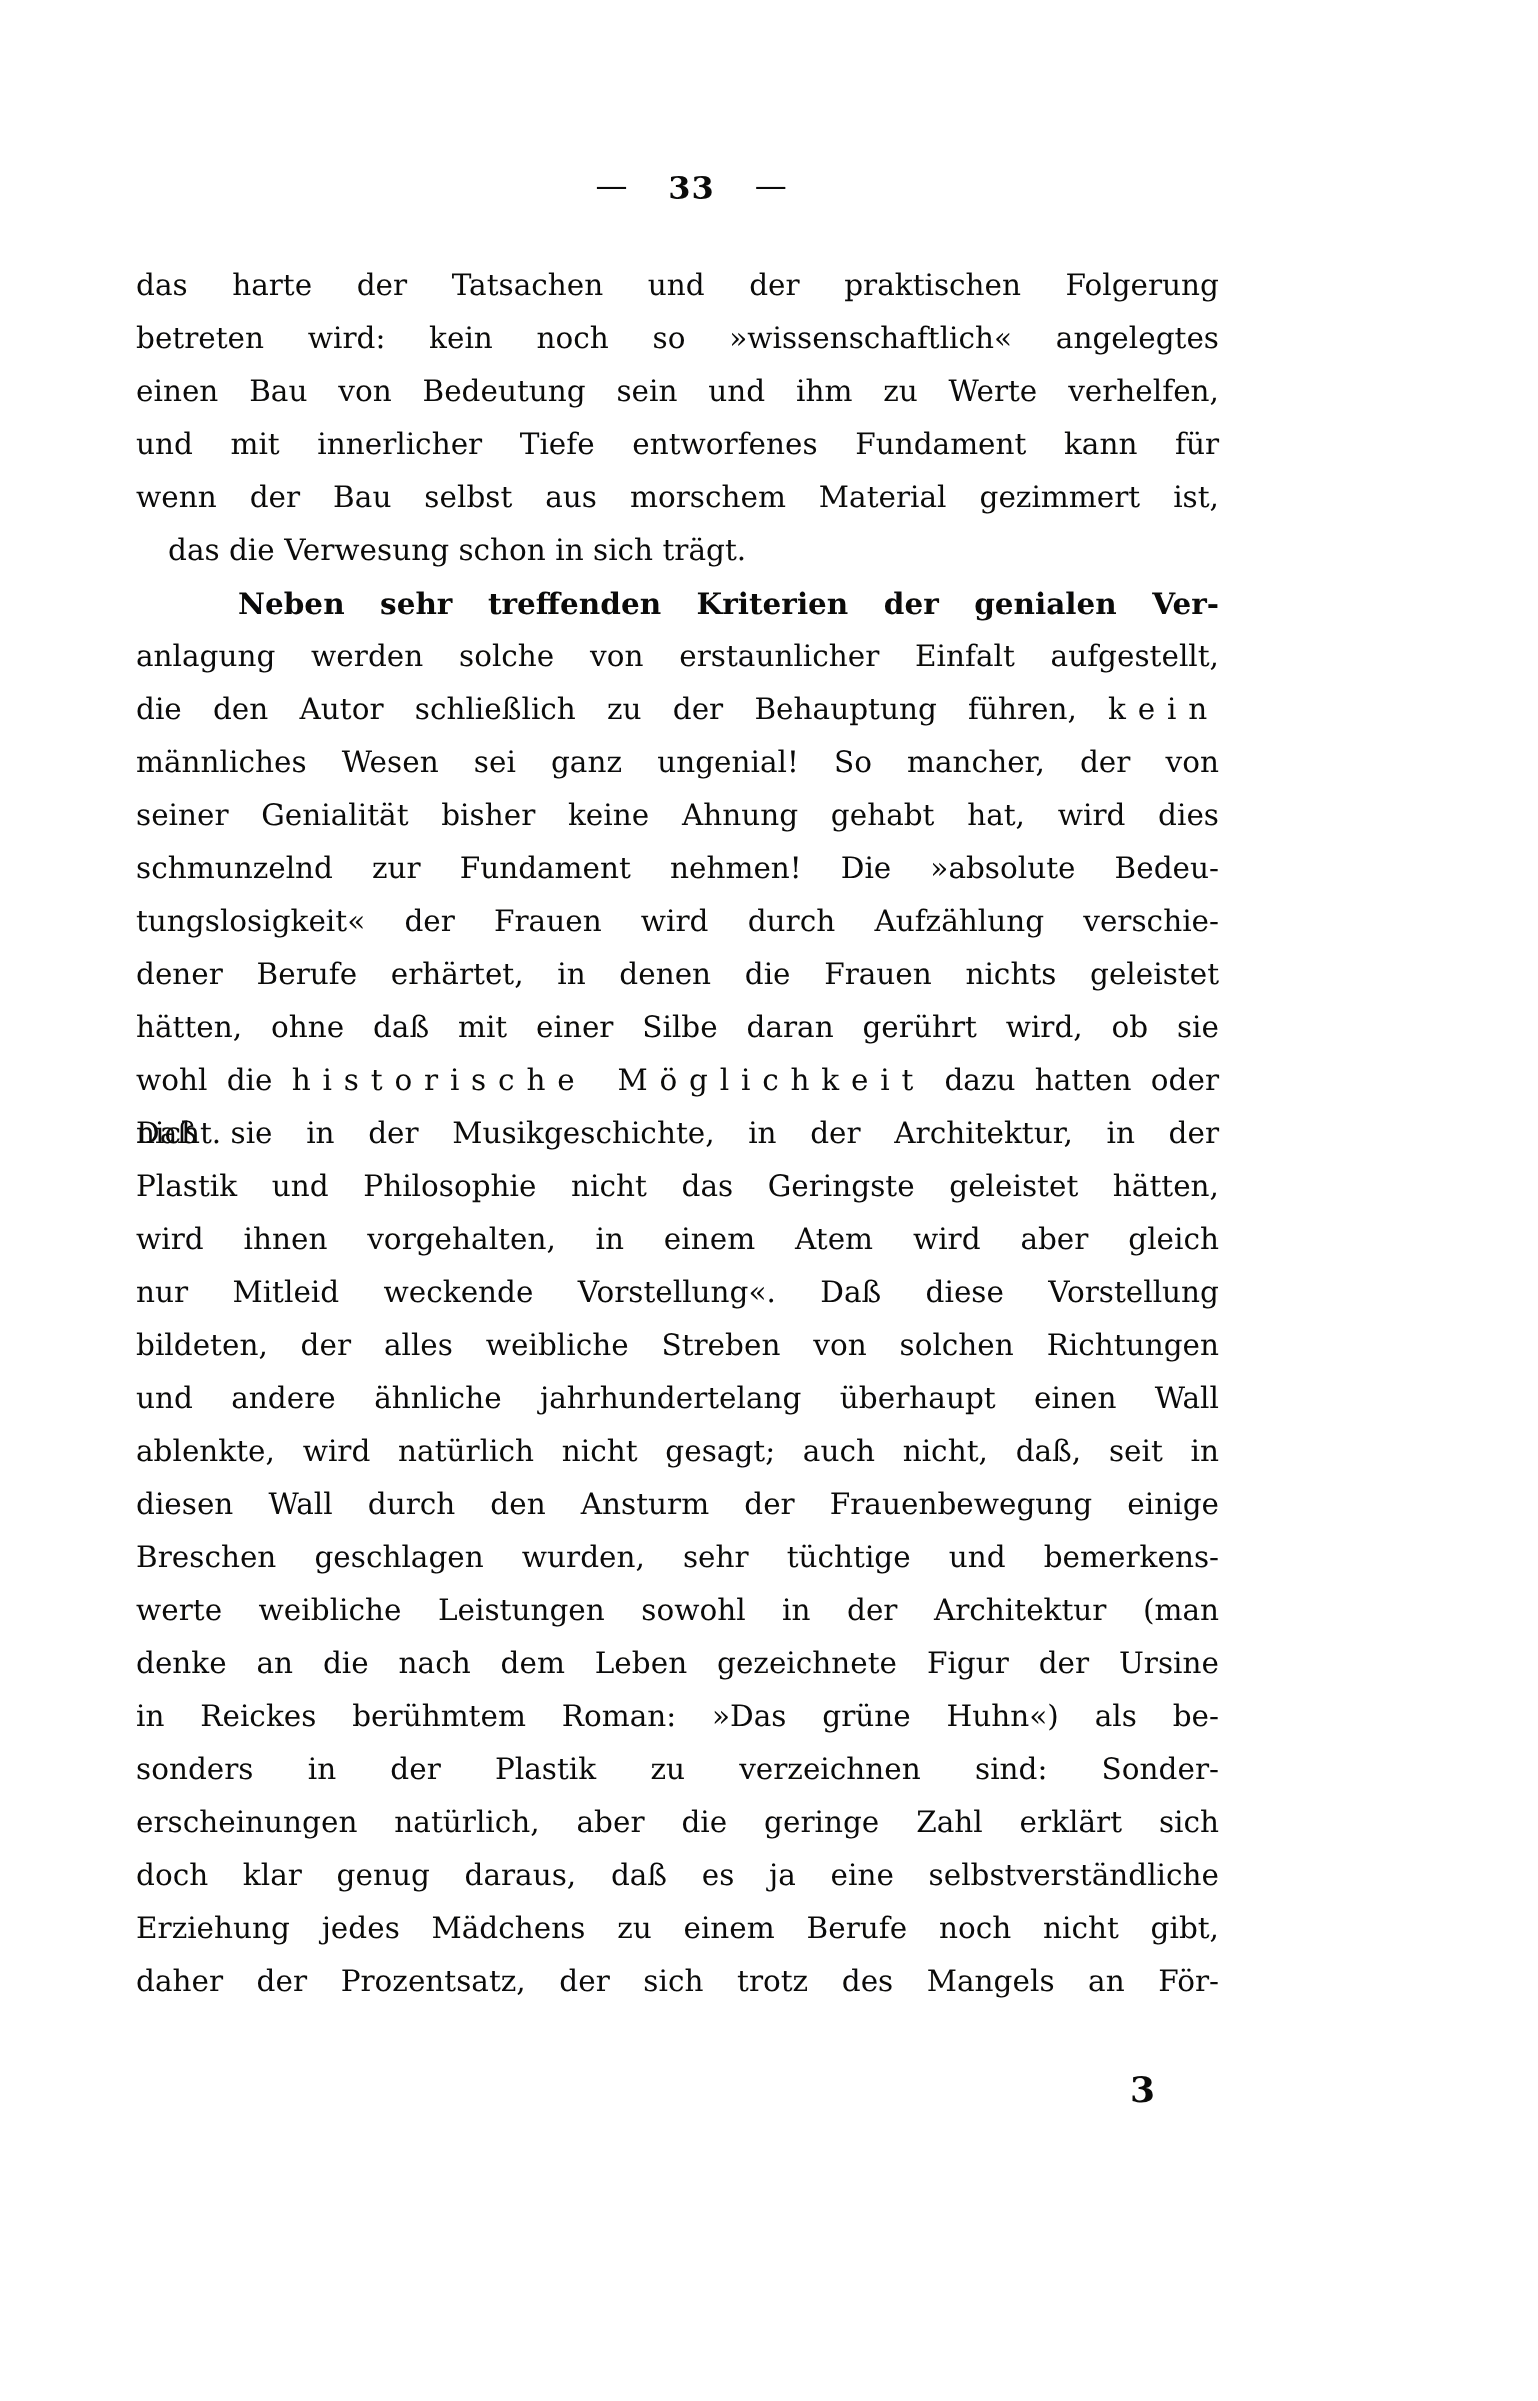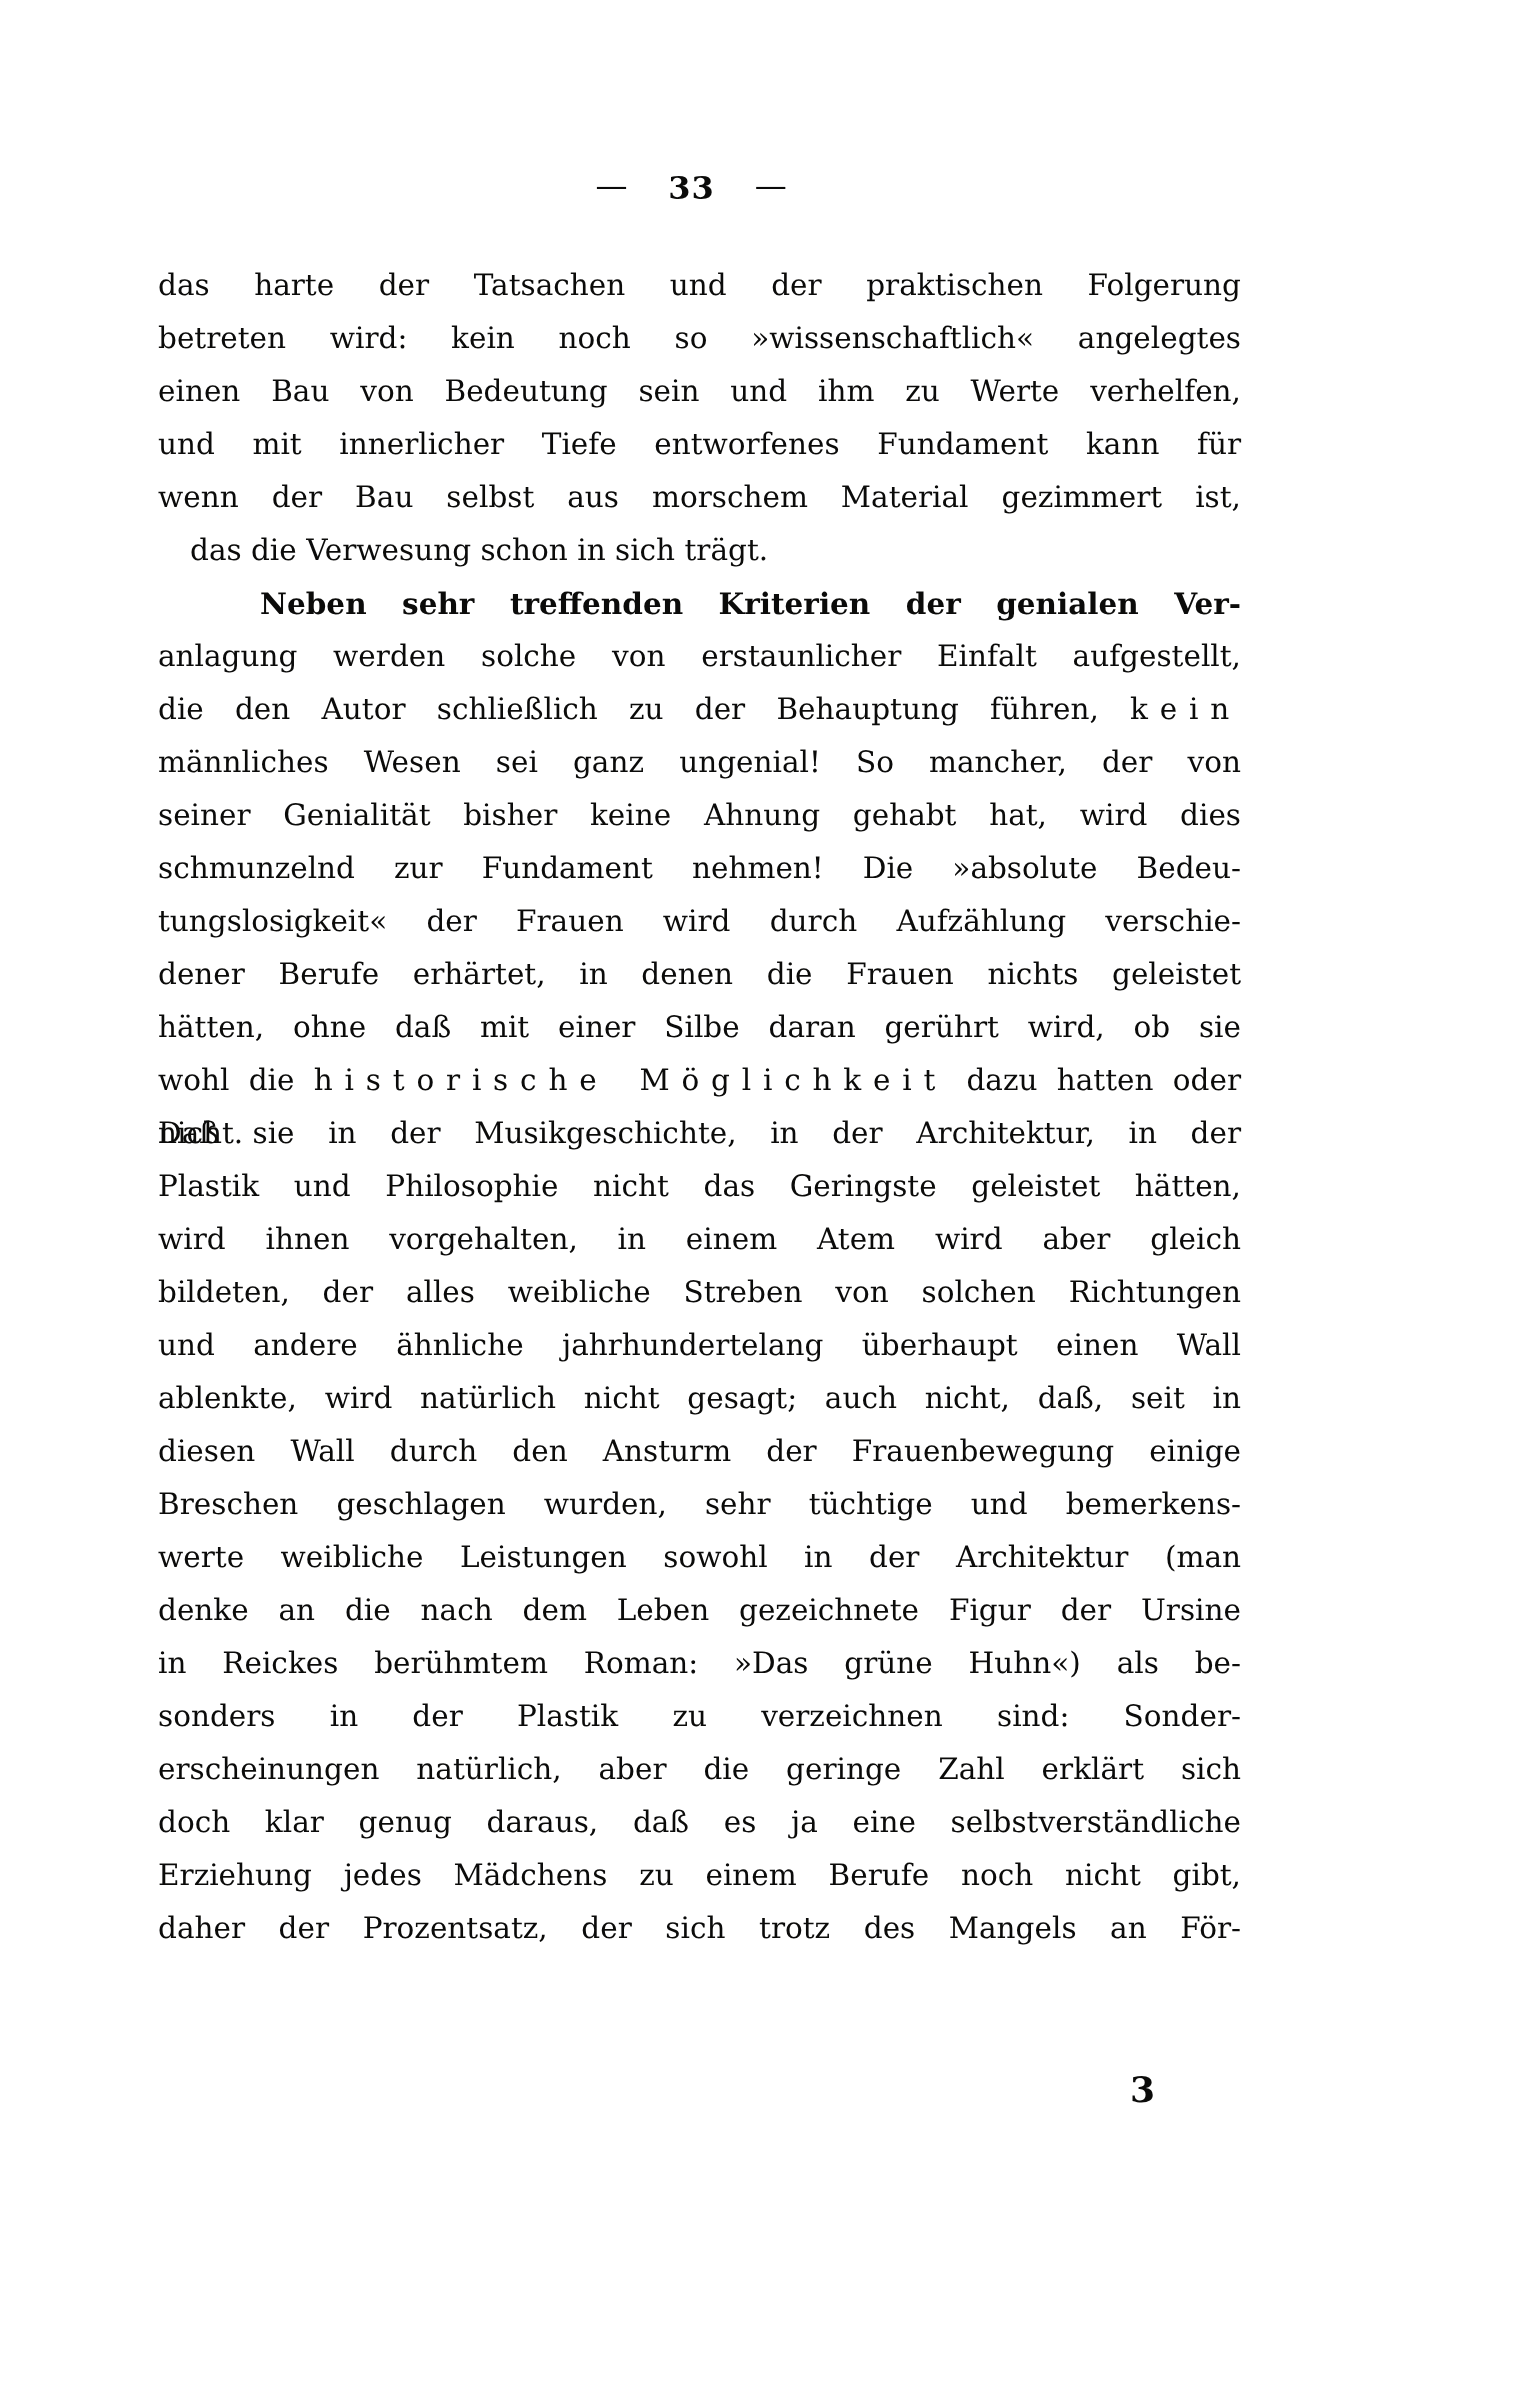--- a/index.html
+++ b/index.html
@@ -31,21 +31,21 @@
     display: inline-block;
     transform: translateY(-3.5px);
   }
   .header .pagenum {
     display: inline-block;
     margin: 0 40px;
     font-weight: bold;
   }
   .textblock {
     position: absolute;
-    left: 158px;
+    left: 136px;
     top: 259px;
     width: 1083px;
     font-size: 29.5px;
     line-height: 53px;
     text-rendering: geometricPrecision;
   }
   .para { margin: 0; padding: 0; }
   .line {
     height: 53px;
     text-align: justify;
@@ -95,20 +95,21 @@
         <div class="line"><span>männliches Wesen sei ganz ungenial! So mancher, der von</span></div>
         <div class="line"><span>seiner Genialität bisher keine Ahnung gehabt hat, wird dies</span></div>
         <div class="line"><span>schmunzelnd zur Fundament nehmen! Die »absolute Bedeu-</span></div>
         <div class="line"><span>tungslosigkeit« der Frauen wird durch Aufzählung verschie-</span></div>
         <div class="line"><span>dener Berufe erhärtet, in denen die Frauen nichts geleistet</span></div>
         <div class="line"><span>hätten, ohne daß mit einer Silbe daran gerührt wird, ob sie</span></div>
         <div class="line"><span>wohl die </span><span class="sperr">historische Möglichkeit</span><span> dazu hatten oder nicht.</span></div>
         <div class="line"><span>Daß sie in der Musikgeschichte, in der Architektur, in der</span></div>
         <div class="line"><span>Plastik und Philosophie nicht das Geringste geleistet hätten,</span></div>
         <div class="line"><span>wird ihnen vorgehalten, in einem Atem wird aber gleich</span></div>
+        <div class="line"><span>nur Mitleid weckende Vorstellung«. Daß diese Vorstellung</span></div>
         <div class="line"><span>bildeten, der alles weibliche Streben von solchen Richtungen</span></div>
         <div class="line"><span>und andere ähnliche jahrhundertelang überhaupt einen Wall</span></div>
         <div class="line"><span>ablenkte, wird natürlich nicht gesagt; auch nicht, daß, seit in</span></div>
         <div class="line"><span>diesen Wall durch den Ansturm der Frauenbewegung einige</span></div>
         <div class="line"><span>Breschen geschlagen wurden, sehr tüchtige und bemerkens-</span></div>
         <div class="line"><span>werte weibliche Leistungen sowohl in der Architektur (man</span></div>
         <div class="line"><span>denke an die nach dem Leben gezeichnete Figur der Ursine</span></div>
         <div class="line"><span>in Reickes berühmtem Roman: »Das grüne Huhn«) als be-</span></div>
         <div class="line"><span>sonders in der Plastik zu verzeichnen sind: Sonder-</span></div>
         <div class="line"><span>erscheinungen natürlich, aber die geringe Zahl erklärt sich</span></div>

